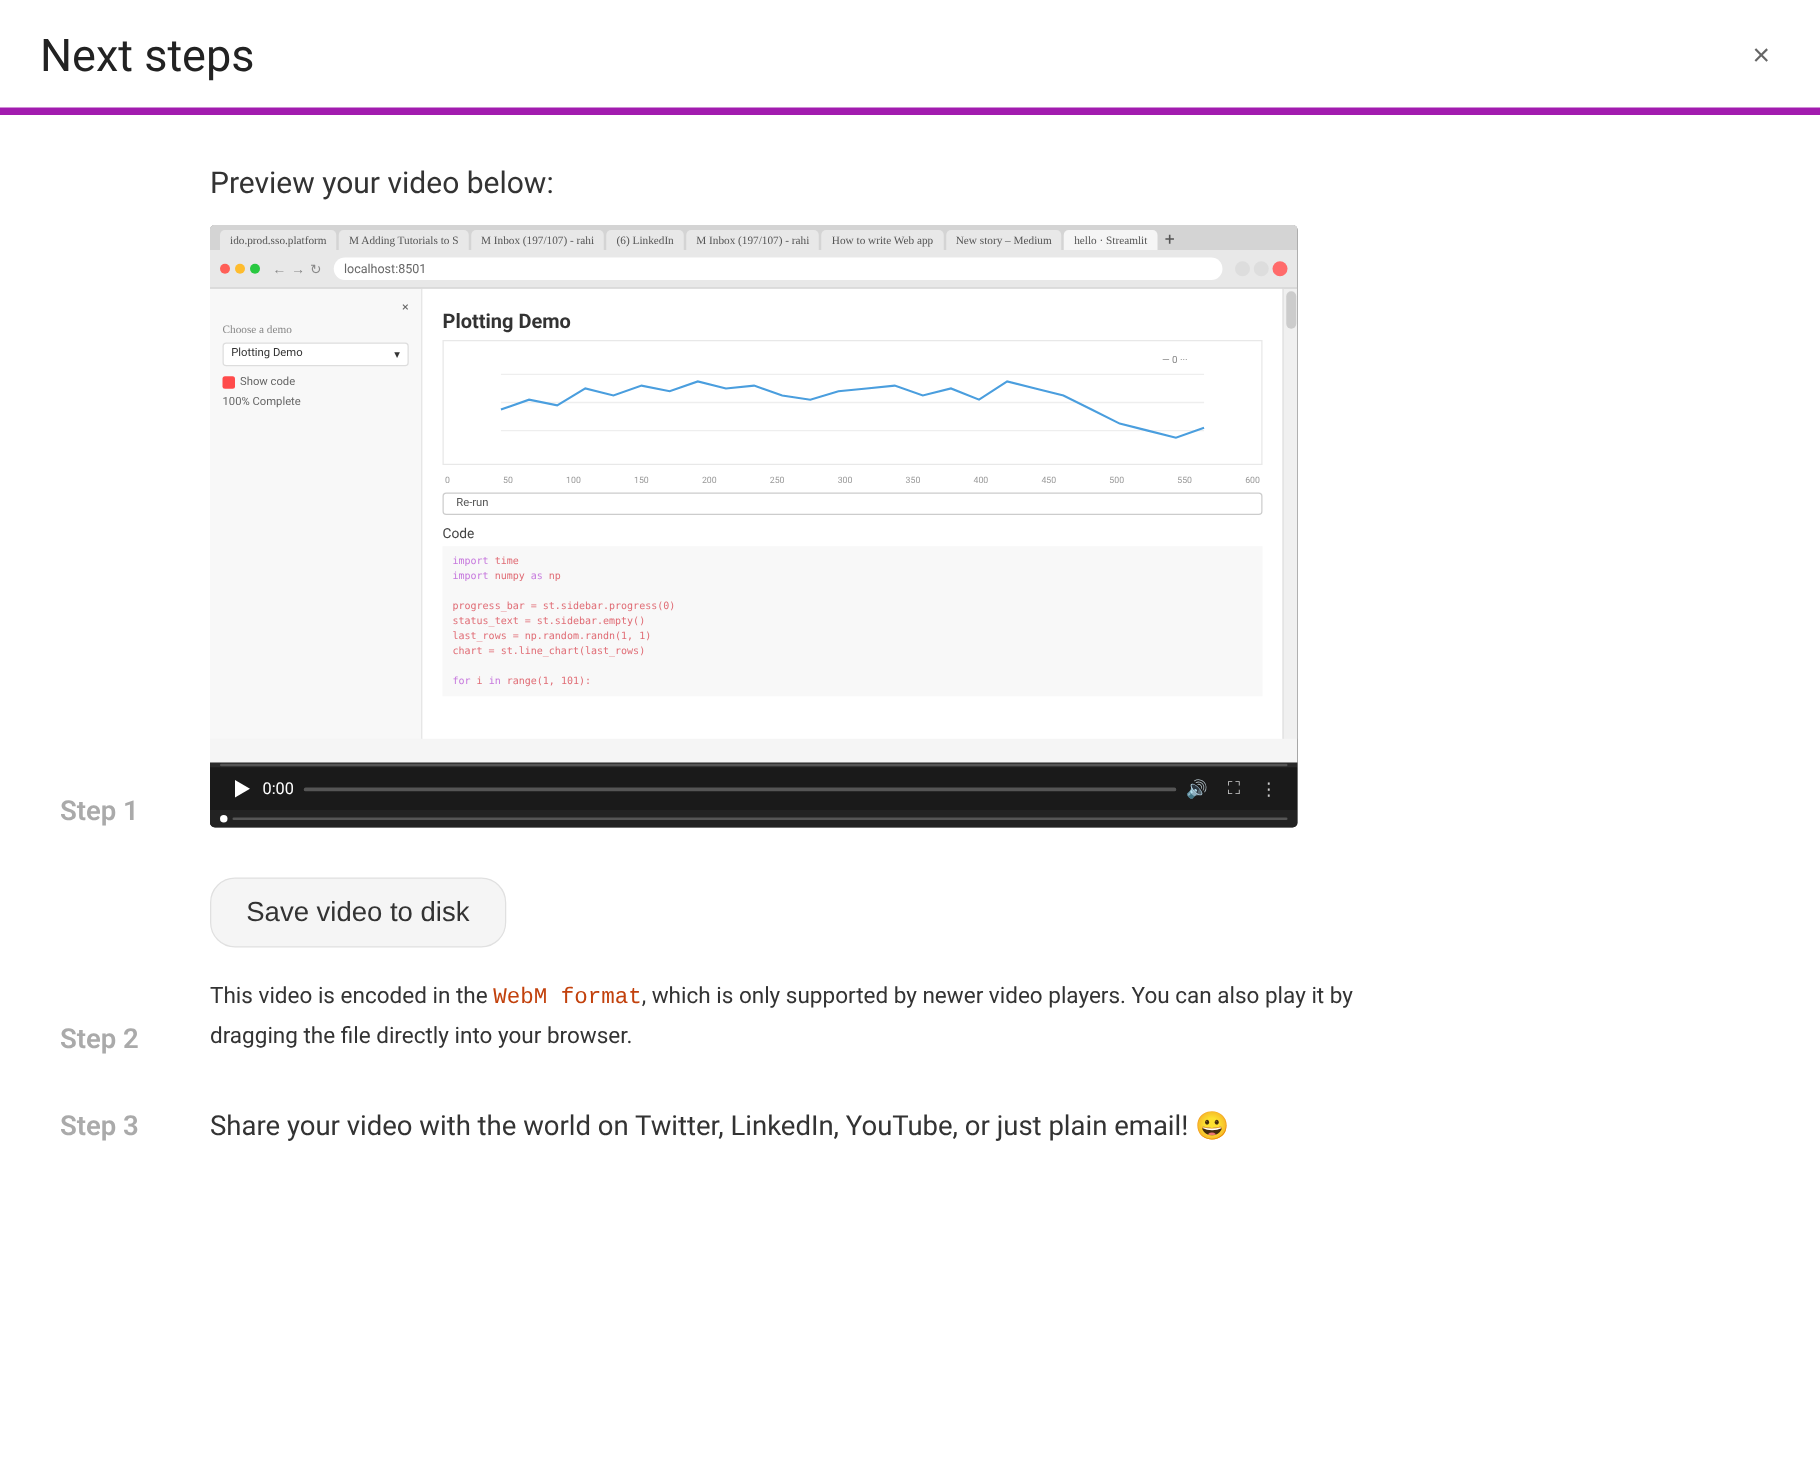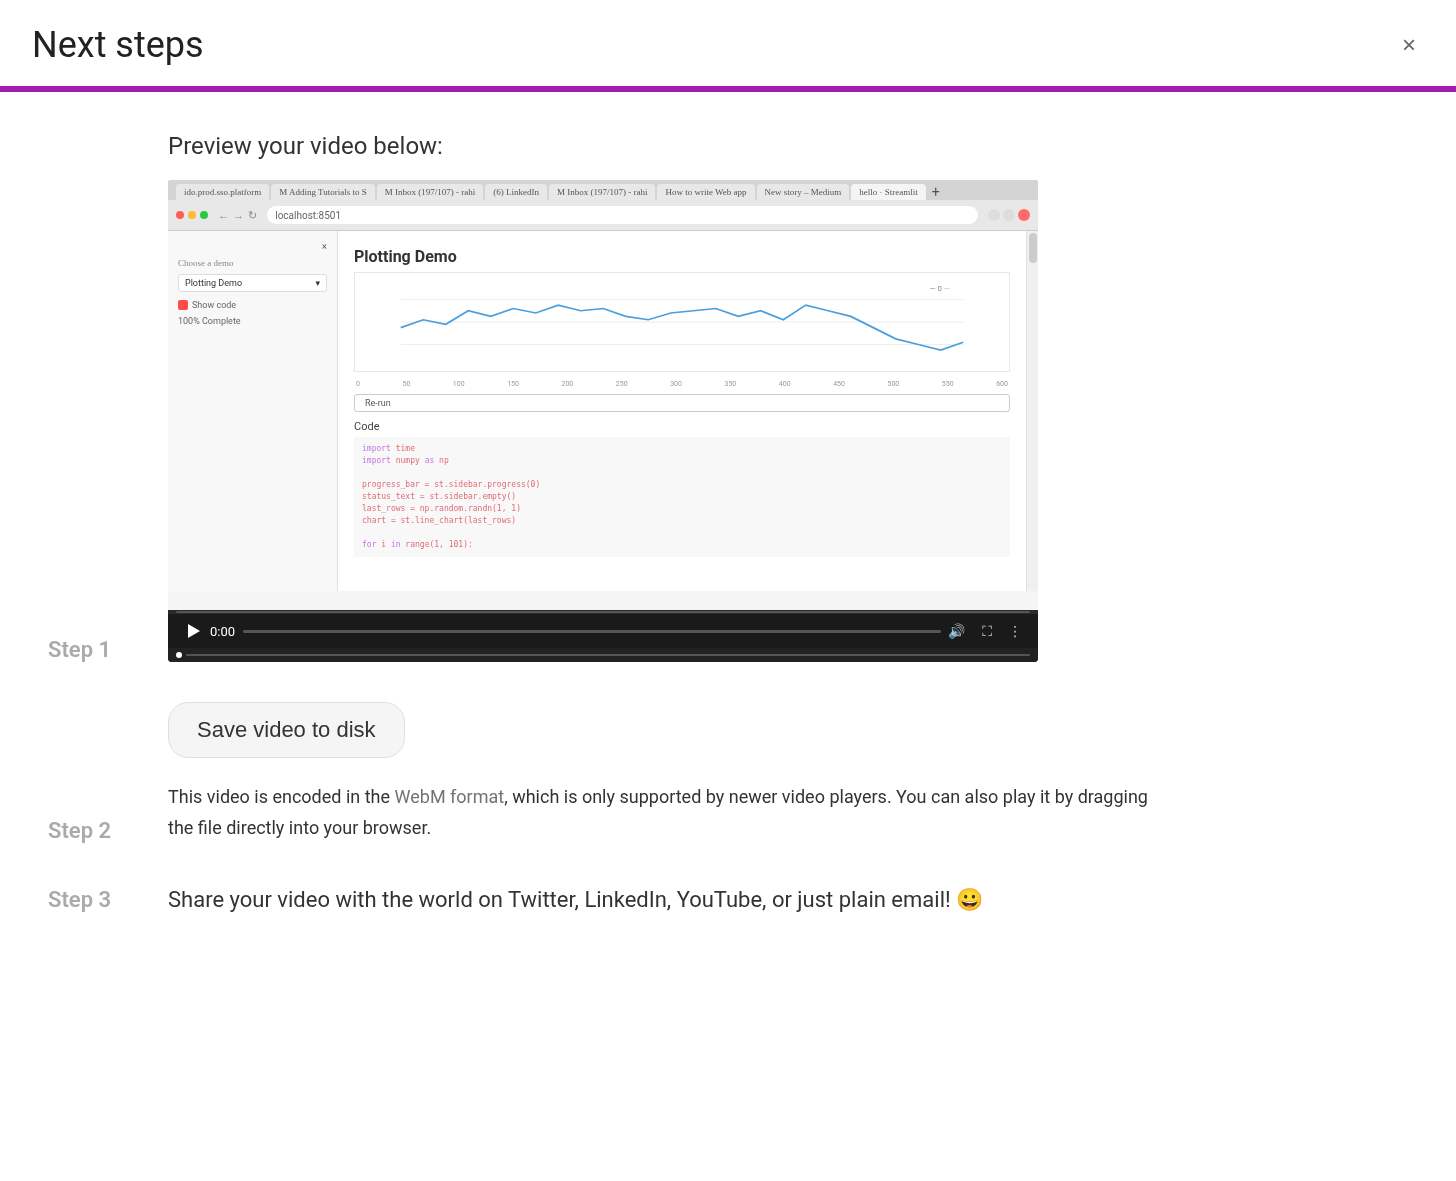--- a/index.html
+++ b/index.html
@@ -348,22 +348,23 @@
     }
 
     .step2-description {
       font-size: 18px;
       color: #333;
       line-height: 1.7;
       max-width: 980px;
     }
 
     .webm-link {
-      color: #737373;
+      color: #c2410c;
       text-decoration: none;
+      font-family: Liberation Mono, monospace;
     }
 
     
     .step3-text {
       font-size: 22px;
       color: #333;
       padding-top: 4px;
     }
 
     

